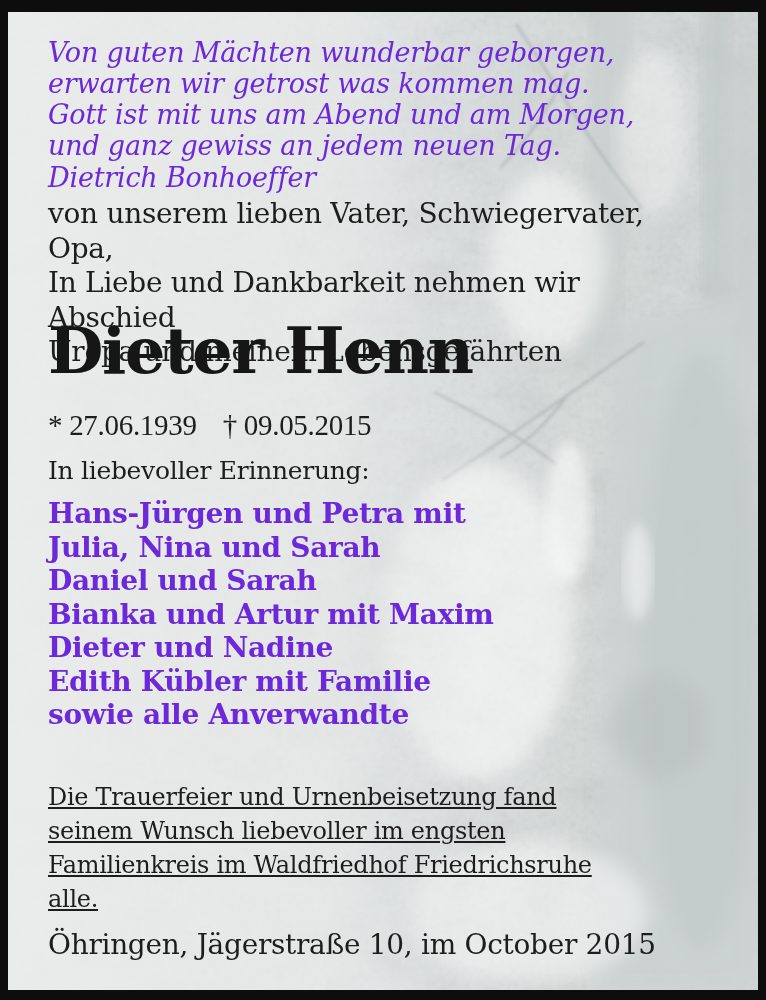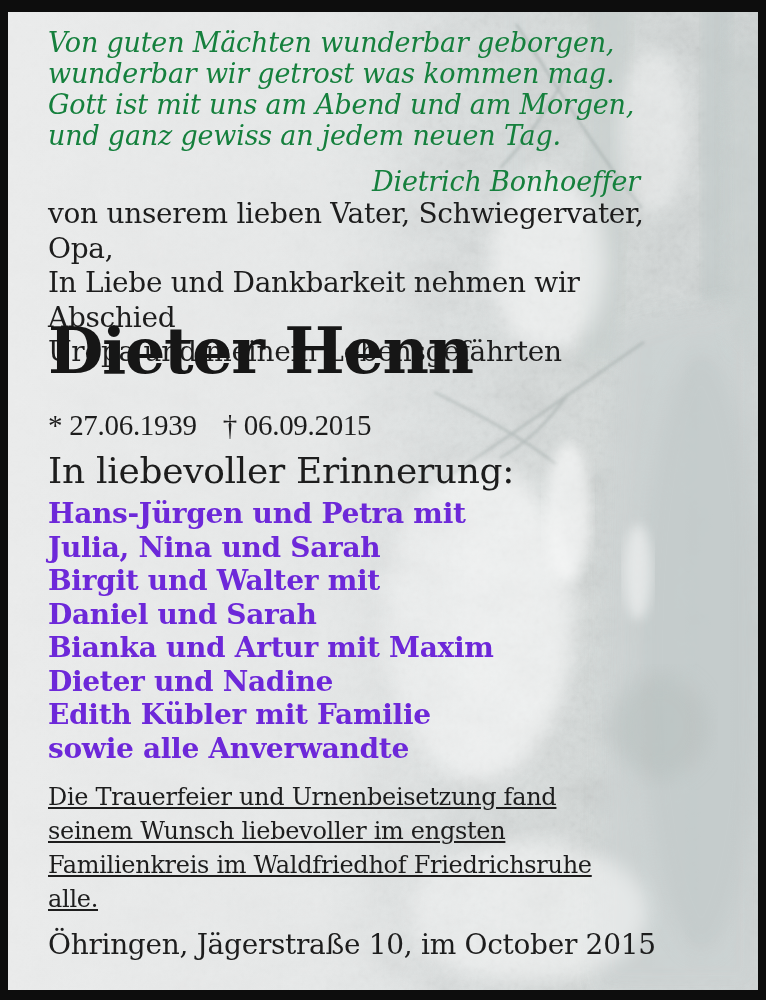--- a/index.html
+++ b/index.html
@@ -10,26 +10,26 @@
     font-family:"DejaVu Serif","Liberation Serif",serif;
     overflow:hidden;
   }
   .card{
     position:absolute;left:8px;top:12px;width:750px;height:978px;
     background:#e9eaea;overflow:hidden;
   }
   .photo{position:absolute;left:0;top:0;width:750px;height:978px;display:block;}
   .content{position:absolute;left:0;top:0;width:750px;height:978px;color:#1d1d1d;}
   .blk{position:absolute;left:40px;}
-  .poem{top:15px;width:592px;font-style:italic;font-size:27px;line-height:31px;color:#15803d;letter-spacing:-0.2px;}
-  .poem-attr{text-align:right;margin-top:15px;}
+  .poem{top:25px;width:592px;font-style:italic;font-size:27px;line-height:31px;color:#6d28d9;letter-spacing:-0.2px;}
+  .poem-attr{text-align:left;margin-top:1px;}
   .intro{top:185px;width:640px;font-size:28px;line-height:34.5px;letter-spacing:-0.3px;}
   .name{top:299px;font-size:64px;line-height:80px;font-weight:bold;letter-spacing:-1.5px;color:#161616;}
   .dates{top:396px;font-size:29px;line-height:34px;display:flex;gap:26px;letter-spacing:-0.3px;font-family:Liberation Serif, serif;}
-  .remembrance{top:442px;font-size:36px;line-height:33px;letter-spacing:-0.3px;}
+  .remembrance{top:442px;font-size:25px;line-height:33px;letter-spacing:-0.3px;}
   .mourners{top:485px;font-size:28px;line-height:33.5px;font-weight:bold;letter-spacing:-0.3px;color:#6d28d9;}
   .funeral{top:768px;width:640px;font-size:24px;line-height:34px;letter-spacing:-0.3px;text-decoration:underline;}
   .closing{top:916px;font-size:28px;line-height:34px;letter-spacing:-0.3px;}
 </style>
 </head>
 <body>
 
 <div class="page">
   <div class="card">
 
@@ -102,45 +102,44 @@
         <ellipse cx="646" cy="120" rx="36" ry="80" opacity="0.42" filter="url(#soft10)"></ellipse>
         <ellipse cx="520" cy="900" rx="120" ry="70" opacity="0.5" filter="url(#soft10)"></ellipse>
         <ellipse cx="630" cy="560" rx="14" ry="48" opacity="0.5" filter="url(#soft6)"></ellipse>
       </g>
     </svg>
 
     <div class="content">
 
       <div class="blk poem">
         <div>Von guten Mächten wunderbar geborgen,</div>
-        <div>wunderbar wir getrost was kommen mag.</div>
+        <div>erwarten wir getrost was kommen mag.</div>
         <div>Gott ist mit uns am Abend und am Morgen,</div>
         <div>und ganz gewiss an jedem neuen Tag.</div>
         <div class="poem-attr">Dietrich Bonhoeffer</div>
       </div>
 
       <div class="blk intro">
         <div>von unserem lieben Vater, Schwiegervater, Opa,</div>
         <div>In Liebe und Dankbarkeit nehmen wir Abschied</div>
         <div>Uropa und meinem Lebensgefährten</div>
       </div>
 
       <div class="blk name">Dieter Henn</div>
 
       <div class="blk dates">
         <span>* 27.06.1939</span>
-        <span>† 06.09.2015</span>
+        <span>† 09.05.2015</span>
       </div>
 
       <div class="blk remembrance">In liebevoller Erinnerung:</div>
 
       <div class="blk mourners">
         <div>Hans-Jürgen und Petra mit</div>
         <div>Julia, Nina und Sarah</div>
-        <div>Birgit und Walter mit</div>
         <div>Daniel und Sarah</div>
         <div>Bianka und Artur mit Maxim</div>
         <div>Dieter und Nadine</div>
         <div>Edith Kübler mit Familie</div>
         <div>sowie alle Anverwandte</div>
       </div>
 
       <div class="blk funeral">
         <div>Die Trauerfeier und Urnenbeisetzung fand</div>
         <div>seinem Wunsch liebevoller im engsten</div>

